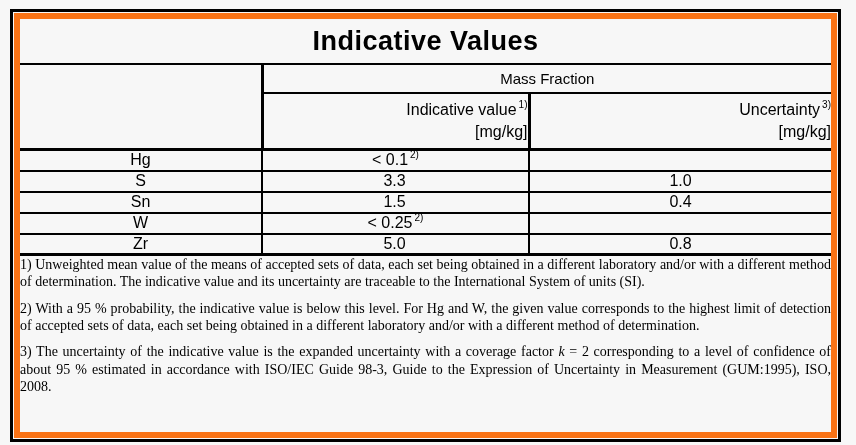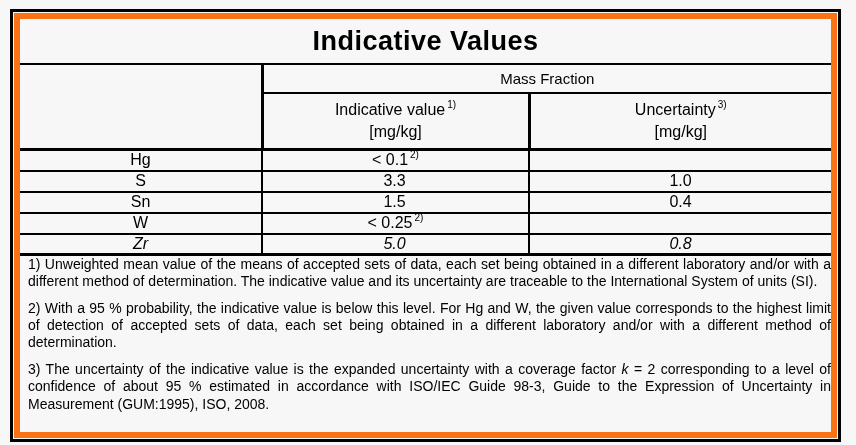--- a/index.html
+++ b/index.html
@@ -51,49 +51,49 @@
   }
   .mf-cell {
     height: 27px;
     text-align: center;
     vertical-align: middle;
     font-size: 15px;
     border-bottom: 2px solid #000;
   }
   .hdr-cell {
     height: 54px;
-    text-align: center;
+    text-align: right;
     vertical-align: middle;
     font-size: 16px;
     line-height: 1.35;
     border-bottom: 3px solid #000;
     margin-top: 28px;
   }
   .hdr-uncertainty { border-left: 3px solid #000; }
 
   tr.data-row { height: 21px; }
   tr.data-row td {
     border-bottom: 2px solid #000;
     text-align: center;
     vertical-align: middle;
     font-size: 16px;
     margin-top: 24px;
   }
   tr.data-row td.el-cell,
   tr.data-row td.val-cell { border-right: 2px solid #000; }
-  tr.data-row.last td { border-bottom: 3px solid #000; font-style: italic; }
+  tr.data-row.last td { border-bottom: 3px solid #000; }
 
   .fn-cell {
     vertical-align: top;
     text-align: justify;
     font-size: 14px;
     line-height: 1.24;
     padding: 5px 10px 2px 10px;
   }
-  .fn-cell p { margin: 0 0 9px 8px; }
+  .fn-cell p { margin: 0 0 9px 0; font-family: Liberation Serif, serif; }
   .fn-cell p:last-child { margin-bottom: 0; }
 
   sup.marker {
     font-size: 10px;
     line-height: 0;
     position: relative;
     top: -1px;
     vertical-align: super;
     margin-left: 2px;
   }

